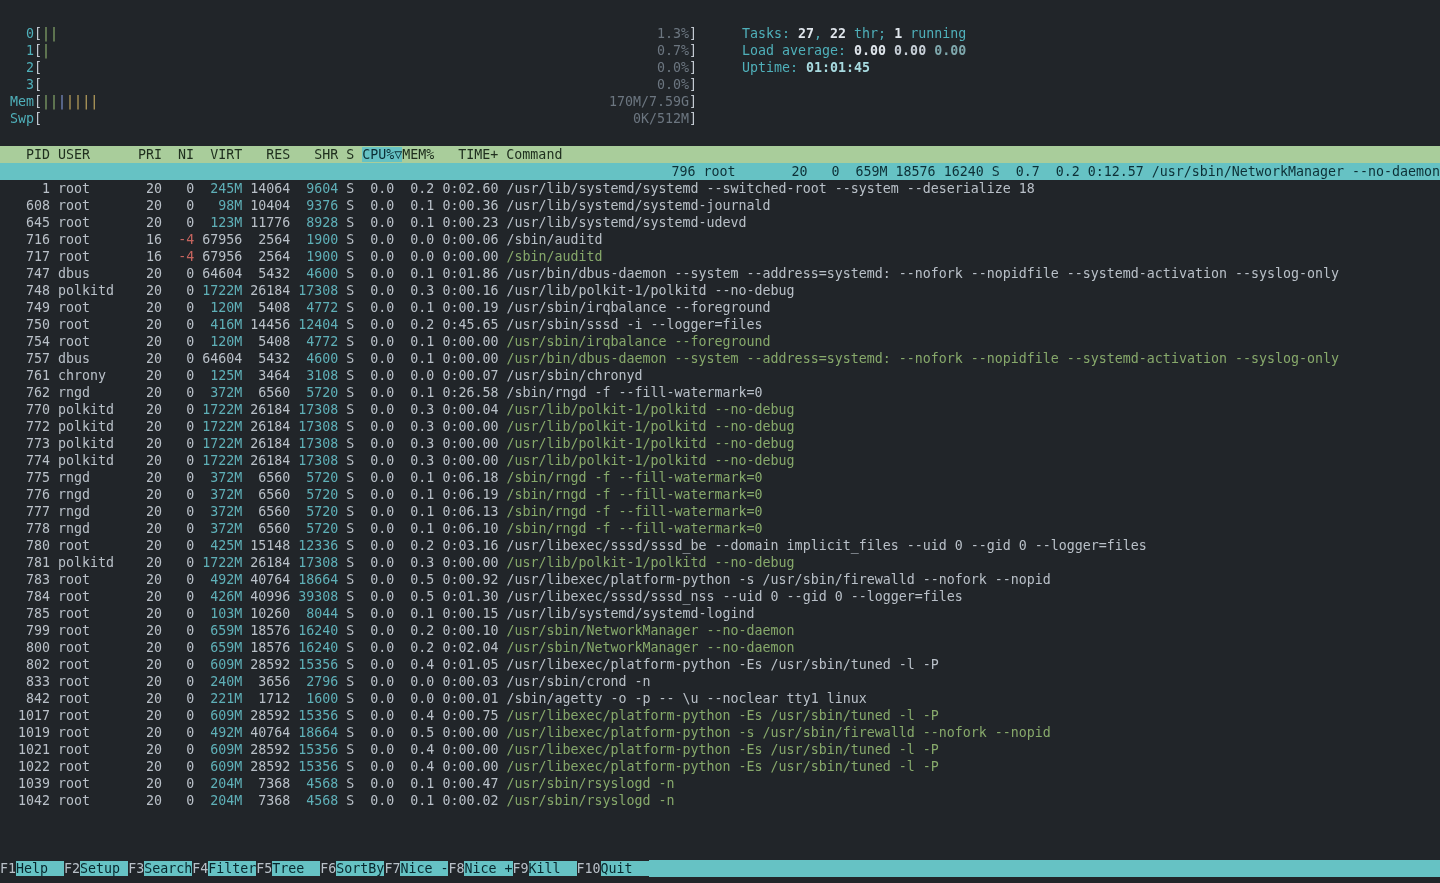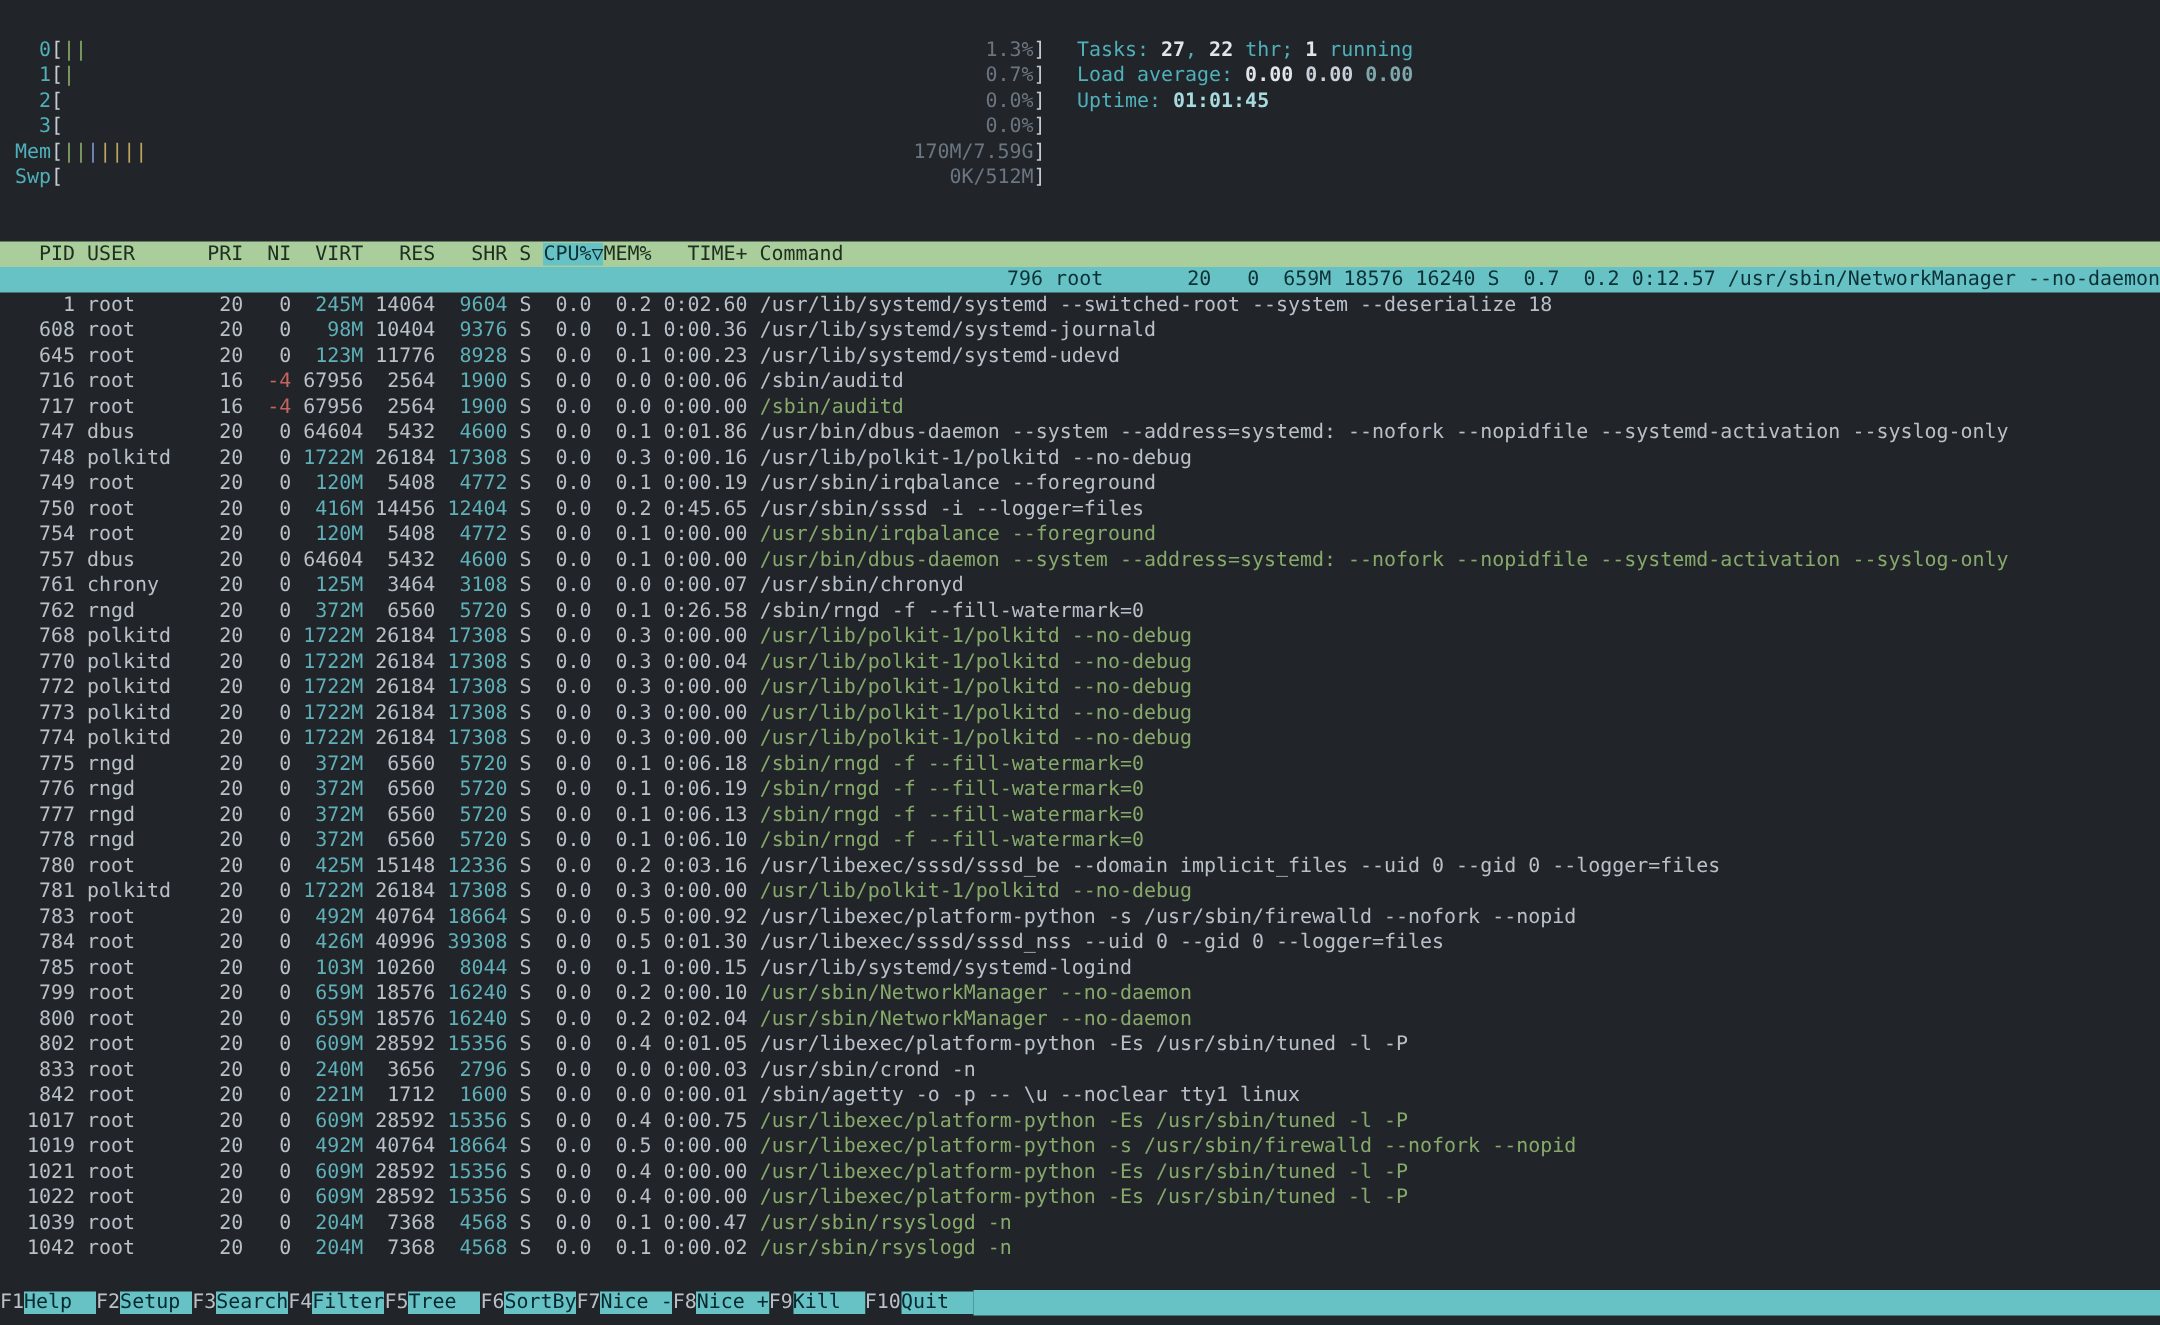--- a/index.html
+++ b/index.html
@@ -15,28 +15,28 @@
   .meters{width:687px;flex:0 0 auto;}
   .meter-line{display:flex;white-space:pre;height:17px;}
   .mlabel{color:#4fb0ba;}
   .bracket{color:#c3cad2;}
   .mbody{display:inline-flex;justify-content:space-between;width:647px;overflow:hidden;}
   .mval{color:#6c7680;}
   .bar-green{color:#87a96b;}
   .bar-blue{color:#7d92cc;}
   .bar-yellow{color:#bfa55e;}
   .stats{margin-left:21px;}
-  .stat-line{white-space:pre;height:17px;}
+  .stat-line{white-space:pre;height:17px;margin-left:24px;}
   .st-label{color:#4fb0ba;}
   .st-value{color:#e0e6ec;font-weight:bold;}
   .st-value2{color:#c8d0d8;font-weight:bold;}
   .st-value3{color:#7fa8ad;font-weight:bold;}
   .st-uptime{color:#a8dbe0;font-weight:bold;}
   
-  .table{margin-top:34px;}
+  .table{margin-top:19px;}
   .thead{background:#a9cd9b;color:#20301f;white-space:pre;height:17px;padding-left:10px;}
   .sortcell{background:#66c2c4;color:#0c2f35;}
   .row{white-space:pre;height:17px;padding-left:10px;overflow:hidden;}
   .row.sel{background:#66c2c4;text-align:right;}
   .row.sel span{color:#0d3036 !important;}
   .teal{color:#5fb0b8;}
   .red{color:#c5655f;}
   .green{color:#87a96b;}
   
   .fnbar{position:absolute;left:0;bottom:6px;width:1440px;height:17px;white-space:pre;display:flex;margin-top:11px;}
@@ -73,21 +73,20 @@
         <div class="row"><span>  716</span><span> root     </span><span>  16</span><span class="red">  -4</span><span> 67956</span><span>  2564</span><span class="teal">  1900</span><span> S</span><span>  0.0</span><span>  0.0</span><span> 0:00.06</span><span> /sbin/auditd</span></div>
         <div class="row"><span>  717</span><span> root     </span><span>  16</span><span class="red">  -4</span><span> 67956</span><span>  2564</span><span class="teal">  1900</span><span> S</span><span>  0.0</span><span>  0.0</span><span> 0:00.00</span><span class="green"> /sbin/auditd</span></div>
         <div class="row"><span>  747</span><span> dbus     </span><span>  20</span><span>   0</span><span> 64604</span><span>  5432</span><span class="teal">  4600</span><span> S</span><span>  0.0</span><span>  0.1</span><span> 0:01.86</span><span> /usr/bin/dbus-daemon --system --address=systemd: --nofork --nopidfile --systemd-activation --syslog-only</span></div>
         <div class="row"><span>  748</span><span> polkitd  </span><span>  20</span><span>   0</span><span class="teal"> 1722M</span><span> 26184</span><span class="teal"> 17308</span><span> S</span><span>  0.0</span><span>  0.3</span><span> 0:00.16</span><span> /usr/lib/polkit-1/polkitd --no-debug</span></div>
         <div class="row"><span>  749</span><span> root     </span><span>  20</span><span>   0</span><span class="teal">  120M</span><span>  5408</span><span class="teal">  4772</span><span> S</span><span>  0.0</span><span>  0.1</span><span> 0:00.19</span><span> /usr/sbin/irqbalance --foreground</span></div>
         <div class="row"><span>  750</span><span> root     </span><span>  20</span><span>   0</span><span class="teal">  416M</span><span> 14456</span><span class="teal"> 12404</span><span> S</span><span>  0.0</span><span>  0.2</span><span> 0:45.65</span><span> /usr/sbin/sssd -i --logger=files</span></div>
         <div class="row"><span>  754</span><span> root     </span><span>  20</span><span>   0</span><span class="teal">  120M</span><span>  5408</span><span class="teal">  4772</span><span> S</span><span>  0.0</span><span>  0.1</span><span> 0:00.00</span><span class="green"> /usr/sbin/irqbalance --foreground</span></div>
         <div class="row"><span>  757</span><span> dbus     </span><span>  20</span><span>   0</span><span> 64604</span><span>  5432</span><span class="teal">  4600</span><span> S</span><span>  0.0</span><span>  0.1</span><span> 0:00.00</span><span class="green"> /usr/bin/dbus-daemon --system --address=systemd: --nofork --nopidfile --systemd-activation --syslog-only</span></div>
         <div class="row"><span>  761</span><span> chrony   </span><span>  20</span><span>   0</span><span class="teal">  125M</span><span>  3464</span><span class="teal">  3108</span><span> S</span><span>  0.0</span><span>  0.0</span><span> 0:00.07</span><span> /usr/sbin/chronyd</span></div>
         <div class="row"><span>  762</span><span> rngd     </span><span>  20</span><span>   0</span><span class="teal">  372M</span><span>  6560</span><span class="teal">  5720</span><span> S</span><span>  0.0</span><span>  0.1</span><span> 0:26.58</span><span> /sbin/rngd -f --fill-watermark=0</span></div>
-        <div class="row"><span>  768</span><span> polkitd  </span><span>  20</span><span>   0</span><span class="teal"> 1722M</span><span> 26184</span><span class="teal"> 17308</span><span> S</span><span>  0.0</span><span>  0.3</span><span> 0:00.00</span><span class="green"> /usr/lib/polkit-1/polkitd --no-debug</span></div>
         <div class="row"><span>  770</span><span> polkitd  </span><span>  20</span><span>   0</span><span class="teal"> 1722M</span><span> 26184</span><span class="teal"> 17308</span><span> S</span><span>  0.0</span><span>  0.3</span><span> 0:00.04</span><span class="green"> /usr/lib/polkit-1/polkitd --no-debug</span></div>
         <div class="row"><span>  772</span><span> polkitd  </span><span>  20</span><span>   0</span><span class="teal"> 1722M</span><span> 26184</span><span class="teal"> 17308</span><span> S</span><span>  0.0</span><span>  0.3</span><span> 0:00.00</span><span class="green"> /usr/lib/polkit-1/polkitd --no-debug</span></div>
         <div class="row"><span>  773</span><span> polkitd  </span><span>  20</span><span>   0</span><span class="teal"> 1722M</span><span> 26184</span><span class="teal"> 17308</span><span> S</span><span>  0.0</span><span>  0.3</span><span> 0:00.00</span><span class="green"> /usr/lib/polkit-1/polkitd --no-debug</span></div>
         <div class="row"><span>  774</span><span> polkitd  </span><span>  20</span><span>   0</span><span class="teal"> 1722M</span><span> 26184</span><span class="teal"> 17308</span><span> S</span><span>  0.0</span><span>  0.3</span><span> 0:00.00</span><span class="green"> /usr/lib/polkit-1/polkitd --no-debug</span></div>
         <div class="row"><span>  775</span><span> rngd     </span><span>  20</span><span>   0</span><span class="teal">  372M</span><span>  6560</span><span class="teal">  5720</span><span> S</span><span>  0.0</span><span>  0.1</span><span> 0:06.18</span><span class="green"> /sbin/rngd -f --fill-watermark=0</span></div>
         <div class="row"><span>  776</span><span> rngd     </span><span>  20</span><span>   0</span><span class="teal">  372M</span><span>  6560</span><span class="teal">  5720</span><span> S</span><span>  0.0</span><span>  0.1</span><span> 0:06.19</span><span class="green"> /sbin/rngd -f --fill-watermark=0</span></div>
         <div class="row"><span>  777</span><span> rngd     </span><span>  20</span><span>   0</span><span class="teal">  372M</span><span>  6560</span><span class="teal">  5720</span><span> S</span><span>  0.0</span><span>  0.1</span><span> 0:06.13</span><span class="green"> /sbin/rngd -f --fill-watermark=0</span></div>
         <div class="row"><span>  778</span><span> rngd     </span><span>  20</span><span>   0</span><span class="teal">  372M</span><span>  6560</span><span class="teal">  5720</span><span> S</span><span>  0.0</span><span>  0.1</span><span> 0:06.10</span><span class="green"> /sbin/rngd -f --fill-watermark=0</span></div>
         <div class="row"><span>  780</span><span> root     </span><span>  20</span><span>   0</span><span class="teal">  425M</span><span> 15148</span><span class="teal"> 12336</span><span> S</span><span>  0.0</span><span>  0.2</span><span> 0:03.16</span><span> /usr/libexec/sssd/sssd_be --domain implicit_files --uid 0 --gid 0 --logger=files</span></div>
         <div class="row"><span>  781</span><span> polkitd  </span><span>  20</span><span>   0</span><span class="teal"> 1722M</span><span> 26184</span><span class="teal"> 17308</span><span> S</span><span>  0.0</span><span>  0.3</span><span> 0:00.00</span><span class="green"> /usr/lib/polkit-1/polkitd --no-debug</span></div>

